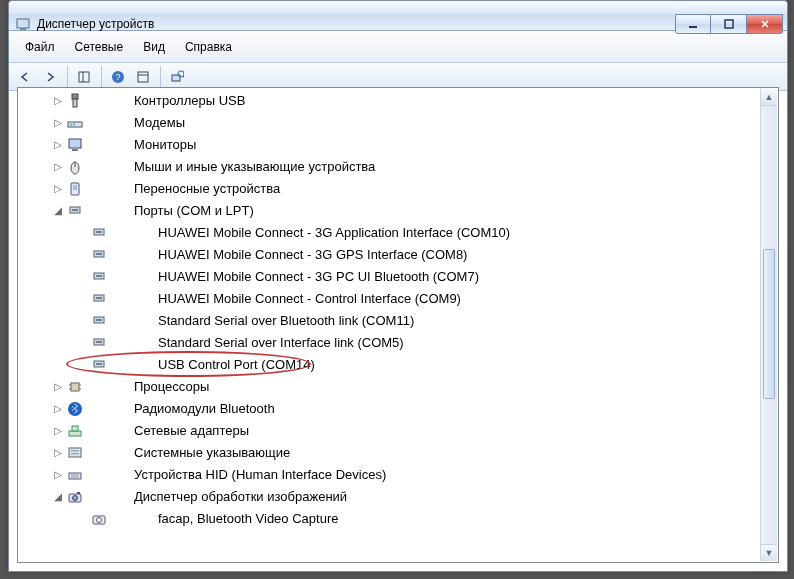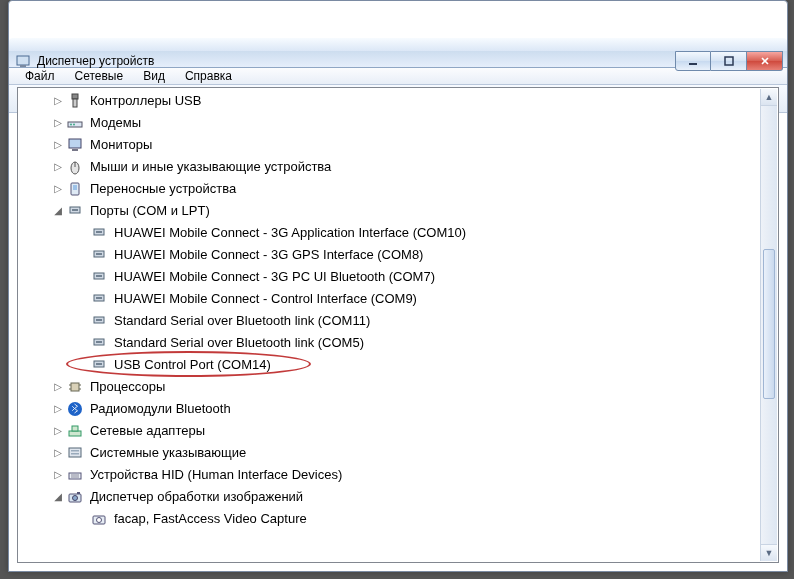--- a/index.html
+++ b/index.html
@@ -9,36 +9,35 @@
     position: absolute; left: 8px; top: 0; width: 780px; height: 572px;
     background: #fff; border: 1px solid #7a8aa2; border-radius: 4px 4px 0 0;
     box-shadow: 0 0 6px rgba(0,0,0,.3);
   }
 
   
   .titlebar {
     height: 30px; background: linear-gradient(#f7fbff,#dbe7f6 45%,#cdddef 46%,#e5eefb);
     border-bottom: 1px solid #8fa6c4; display: flex; align-items: center; padding: 16px 0 0 6px;
     border-radius: 4px 4px 0 0;
-    margin-top: 37px;
   }
   .title-icon { width: 16px; height: 16px; margin-right: 6px; display:inline-block; }
   .title-text { font-size: 12px; color: #000; flex: 1; }
   .win-buttons { display: flex; height: 20px; margin-right: 4px; gap:0; }
   .win-btn {
     width: 36px; height: 20px; border: 1px solid #6f8aac; border-left: none;
     background: linear-gradient(#f3f8fe,#d6e4f4 48%,#c8daf0 52%,#e9f1fb);
     display: flex; align-items: center; justify-content: center; font-size: 11px; color:#2b3a55;
   }
   .win-btn:first-child { border-left: 1px solid #6f8aac; border-radius: 0 0 0 3px; }
   .win-btn:last-child { border-radius: 0 0 3px 0; }
   .win-close { background: linear-gradient(#f6a6a0,#d86155 48%,#cf4a3e 52%,#e78076); color:#fff; }
 
   
-  .menubar { height: 17px; display: flex; align-items: center; padding: 0 6px; font-size: 12px;
+  .menubar { height: 32px; display: flex; align-items: center; padding: 0 6px; font-size: 12px;
     background: linear-gradient(#fbfcfe,#e8eef7); border-bottom: 1px solid #b8c6da; }
   .menu-item { padding: 2px 10px; cursor: default; }
 
   
   .toolbar { height: 28px; display: flex; align-items: center; padding: 0 4px;
     background: linear-gradient(#f7faff,#e4ecf6); border-bottom: 1px solid #b8c6da; }
   .tool-btn { width: 24px; height: 24px; display:flex; align-items:center; justify-content:center;
     border: 1px solid transparent; margin-right: 1px; color:#33475f; }
   .tool-sep { width:1px; height:22px; background:#b8c6da; margin: 0 4px; }
 
@@ -50,21 +49,21 @@
     background:linear-gradient(90deg,#eef2f8,#dde6f2); border-left:1px solid #c9d4e3; }
   .scroll-arrow { height:17px; display:flex;align-items:center;justify-content:center; color:#5a6b84; font-size:9px;
     background:linear-gradient(#f6f9fd,#dbe4f0); border-bottom:1px solid #c9d4e3;}
   .scroll-arrow.bottom { position:absolute; bottom:0; left:0; right:0; border-top:1px solid #c9d4e3; border-bottom:none;}
   .scroll-thumb { position:absolute; left:2px; right:2px; top:160px; height:150px;
     background:linear-gradient(90deg,#eaf1fa,#c9d9ee); border:1px solid #9fb5d3; border-radius:2px; }
 
   .node { display:flex; align-items:center; white-space:nowrap; padding-left: 10px; }
   .node .expander { width:16px; text-align:center; color:#6a6a6a; font-size:10px; }
   .node .icon { width:18px; height:16px; display:inline-flex; align-items:center; justify-content:center; margin-right:4px;}
-  .node .label { padding: 0 2px; }
+  .node .label { padding: 0 2px; margin-left: 44px; }
   .depth-1 { padding-left: 32px; }
   .depth-2 { padding-left: 56px; }
 
   
   .ellipse {
     position:absolute; border:2px solid #c23a3a; border-radius:50%;
     width: 245px; height: 26px;
   }
 
   
@@ -279,21 +278,21 @@
         <div class="node depth-2">
         <span class="expander"></span>
         <span class="icon">
             <svg width="16" height="16">
               <rect x="3" y="4" width="10" height="6" fill="#cfd8e3" stroke="#567"></rect>
               <circle cx="6" cy="7" r="1" fill="#567"></circle>
               <circle cx="8" cy="7" r="1" fill="#567"></circle>
               <circle cx="10" cy="7" r="1" fill="#567"></circle>
             </svg>
           </span>
-        <span class="label">Standard Serial over Bluetooth link (COM5)</span>
+        <span class="label">Standard Serial over Interface link (COM5)</span>
       </div>
         <div class="node depth-2">
         <span class="expander"></span>
         <span class="icon">
             <svg width="16" height="16">
               <rect x="3" y="4" width="10" height="6" fill="#cfd8e3" stroke="#567"></rect>
               <circle cx="6" cy="7" r="1" fill="#567"></circle>
               <circle cx="8" cy="7" r="1" fill="#567"></circle>
               <circle cx="10" cy="7" r="1" fill="#567"></circle>
             </svg>
@@ -368,21 +367,21 @@
     <span class="label">Диспетчер обработки изображений</span>
   </div>
         <div class="node depth-2">
         <span class="expander"></span>
         <span class="icon">
             <svg width="16" height="16">
               <rect x="2" y="5" width="12" height="8" rx="1" fill="#e6ecf4" stroke="#557"></rect>
               <circle cx="8" cy="9" r="2.5" fill="#fff" stroke="#557"></circle>
             </svg>
           </span>
-        <span class="label">facap, FastAccess Video Capture</span>
+        <span class="label">facap, Bluetooth Video Capture</span>
       </div>
         <div class="ellipse" style="left: 48px; top: 263px;"></div>
       </div>
     <div class="scrollbar">
       <div class="scroll-arrow">▲</div>
       <div class="scroll-thumb"></div>
       <div class="scroll-arrow bottom">▼</div>
     </div>
   </div>
 

